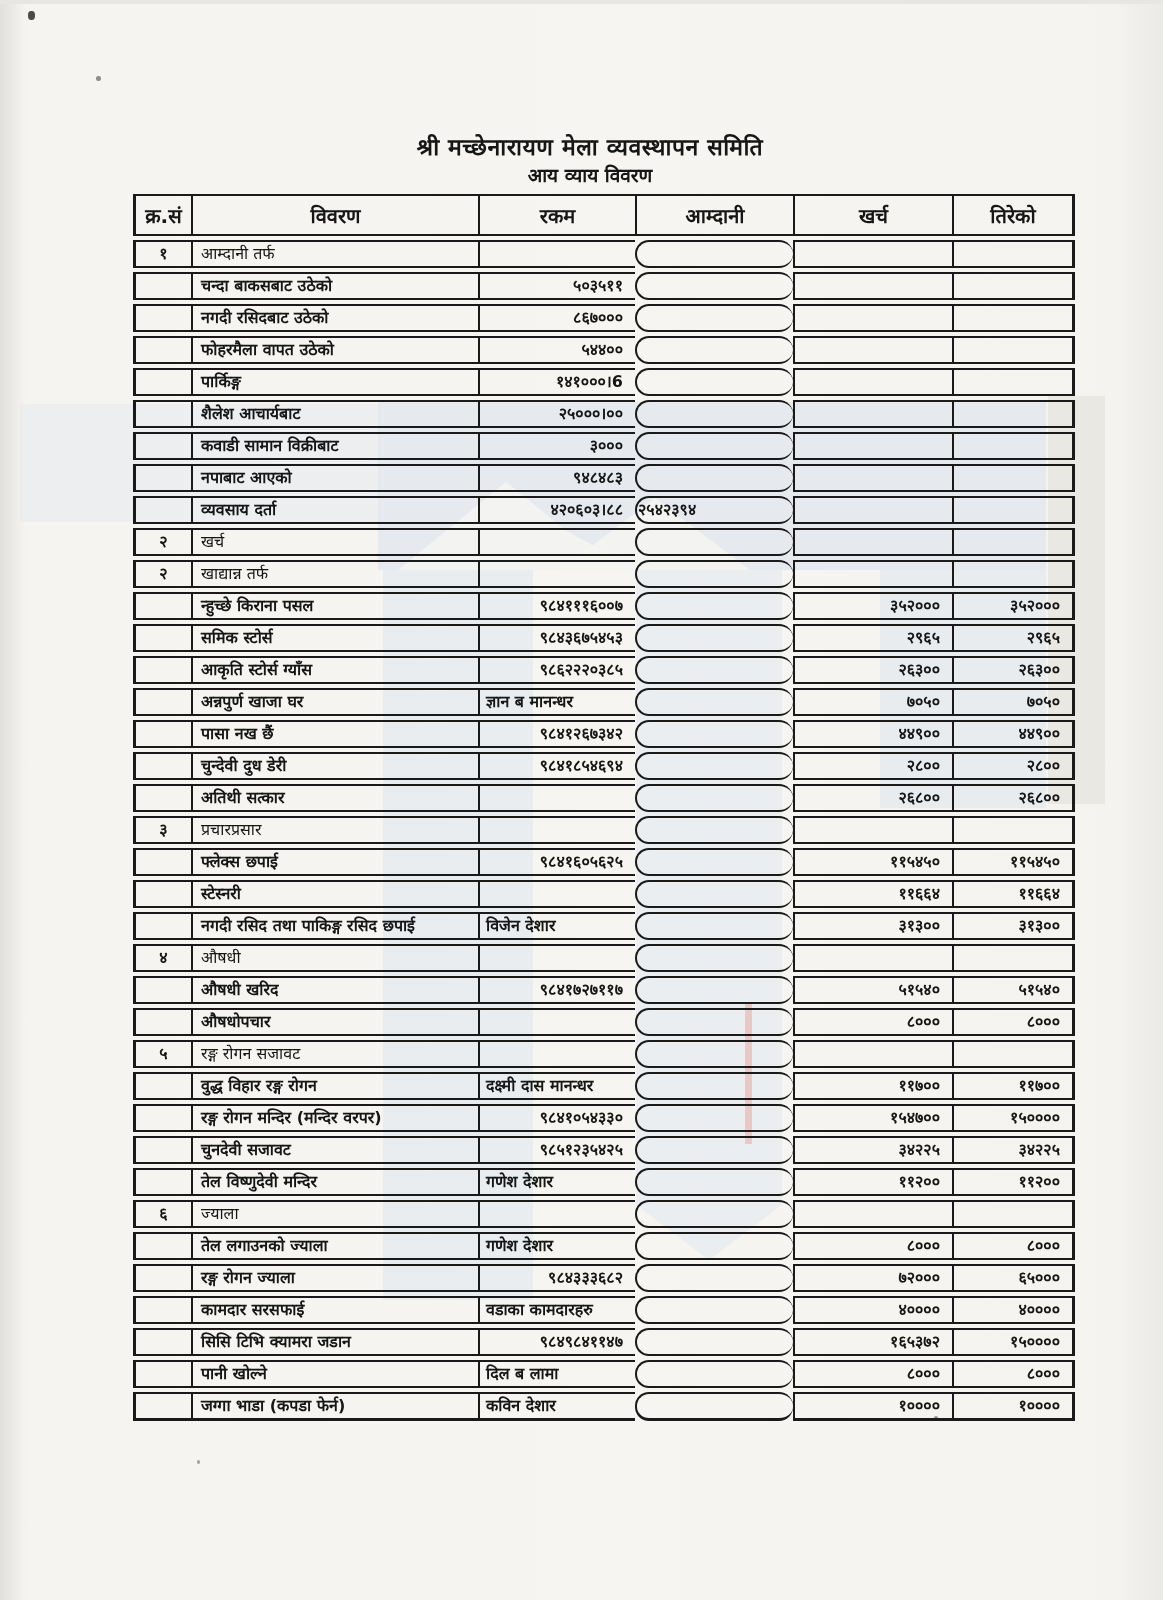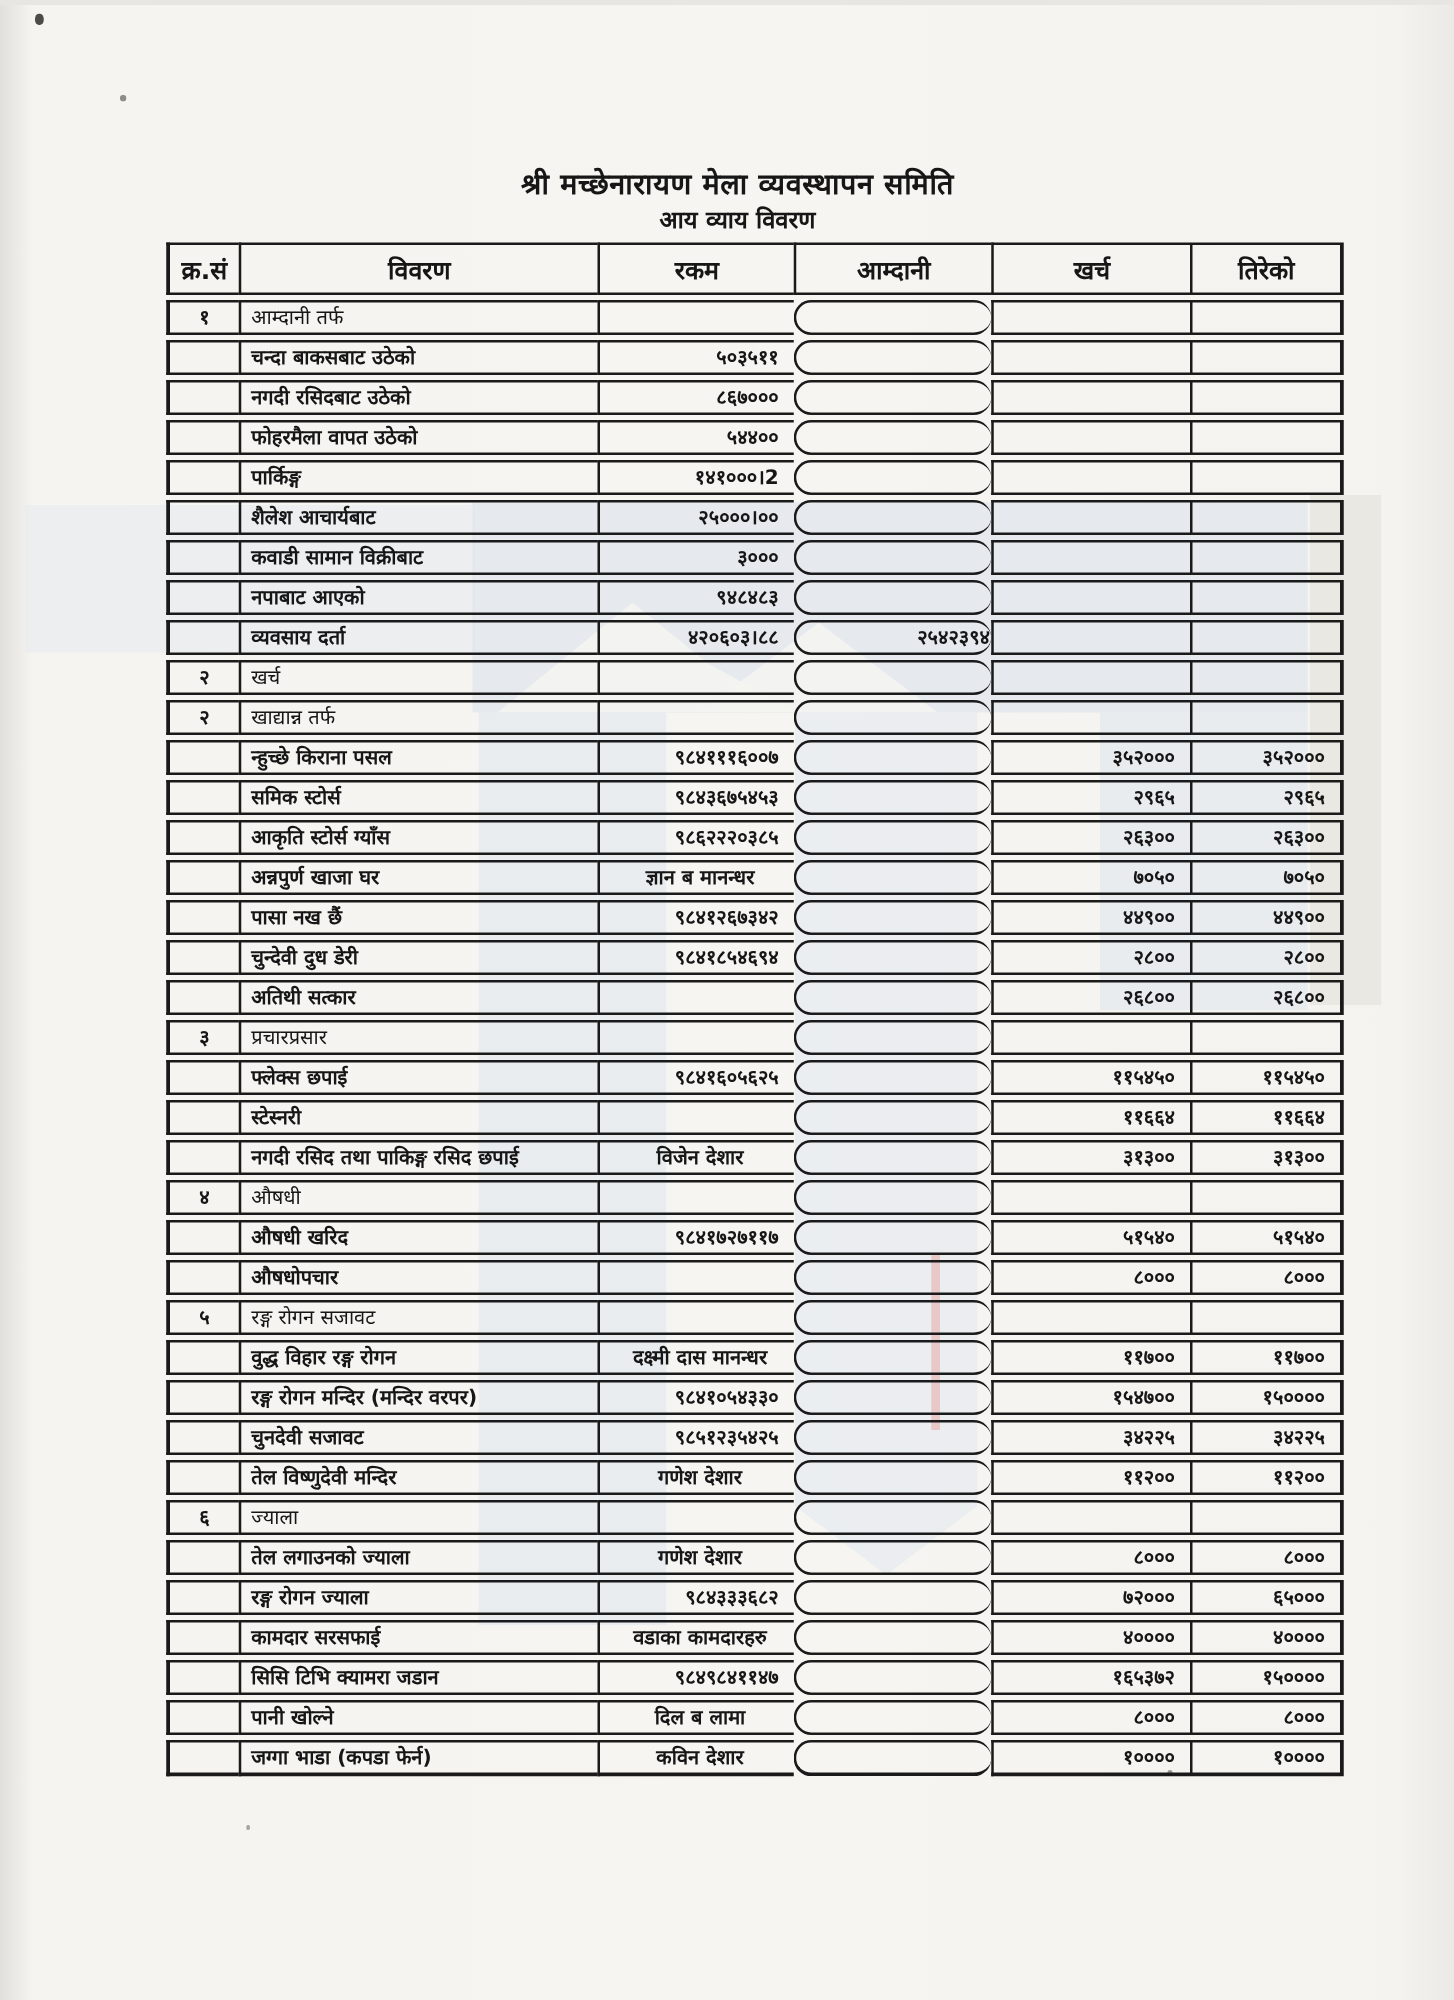--- a/index.html
+++ b/index.html
@@ -32,22 +32,22 @@
   thead th {
     height:36px; font-size:20px; font-weight:700; text-align:center;
     border-top-width:3px; border-bottom-width:2px;
   }
   tbody td { height:22px; font-size:16px; font-weight:600; line-height:1.25; vertical-align:middle; }
   tbody tr:last-child td { border-bottom-width:3px; }
   td.sn { text-align:center; font-weight:700; }
   td.desc { text-align:left; padding-left:8px; }
   tr.section td.desc { font-weight:400; }
   td.num { text-align:right; padding-right:12px; }
-  td.name { text-align:center; padding-left:6px; }
-  td.amdani-val { text-align:right;border-radius:14px; }
+  td.name { text-align:left; padding-left:6px; }
+  td.amdani-val { text-align:left;border-radius:14px; }
   td.gray {
     background-color:#9f9f9f;
     background-image:repeating-linear-gradient(135deg, rgba(255,255,255,.22) 0 1px, rgba(0,0,0,.10) 1px 3px);
   }
 </style>
 </head>
 <body>
 
 <div class="page">
 
@@ -117,21 +117,21 @@
           <td class="sn"></td>
           <td class="desc">फोहरमैला वापत उठेको</td>
           <td class="rakam num">५४४००</td>
           <td class="amdani-val"></td>
           <td class="num"></td>
           <td class="num"></td>
         </tr>
         <tr class="entry">
           <td class="sn"></td>
           <td class="desc">पार्किङ्ग</td>
-          <td class="rakam num">१४१०००।2</td>
+          <td class="rakam num">१४१०००।6</td>
           <td class="amdani-val"></td>
           <td class="num"></td>
           <td class="num"></td>
         </tr>
         <tr class="entry">
           <td class="sn"></td>
           <td class="desc">शैलेश आचार्यबाट</td>
           <td class="rakam num">२५०००।००</td>
           <td class="amdani-val"></td>
           <td class="num"></td>

